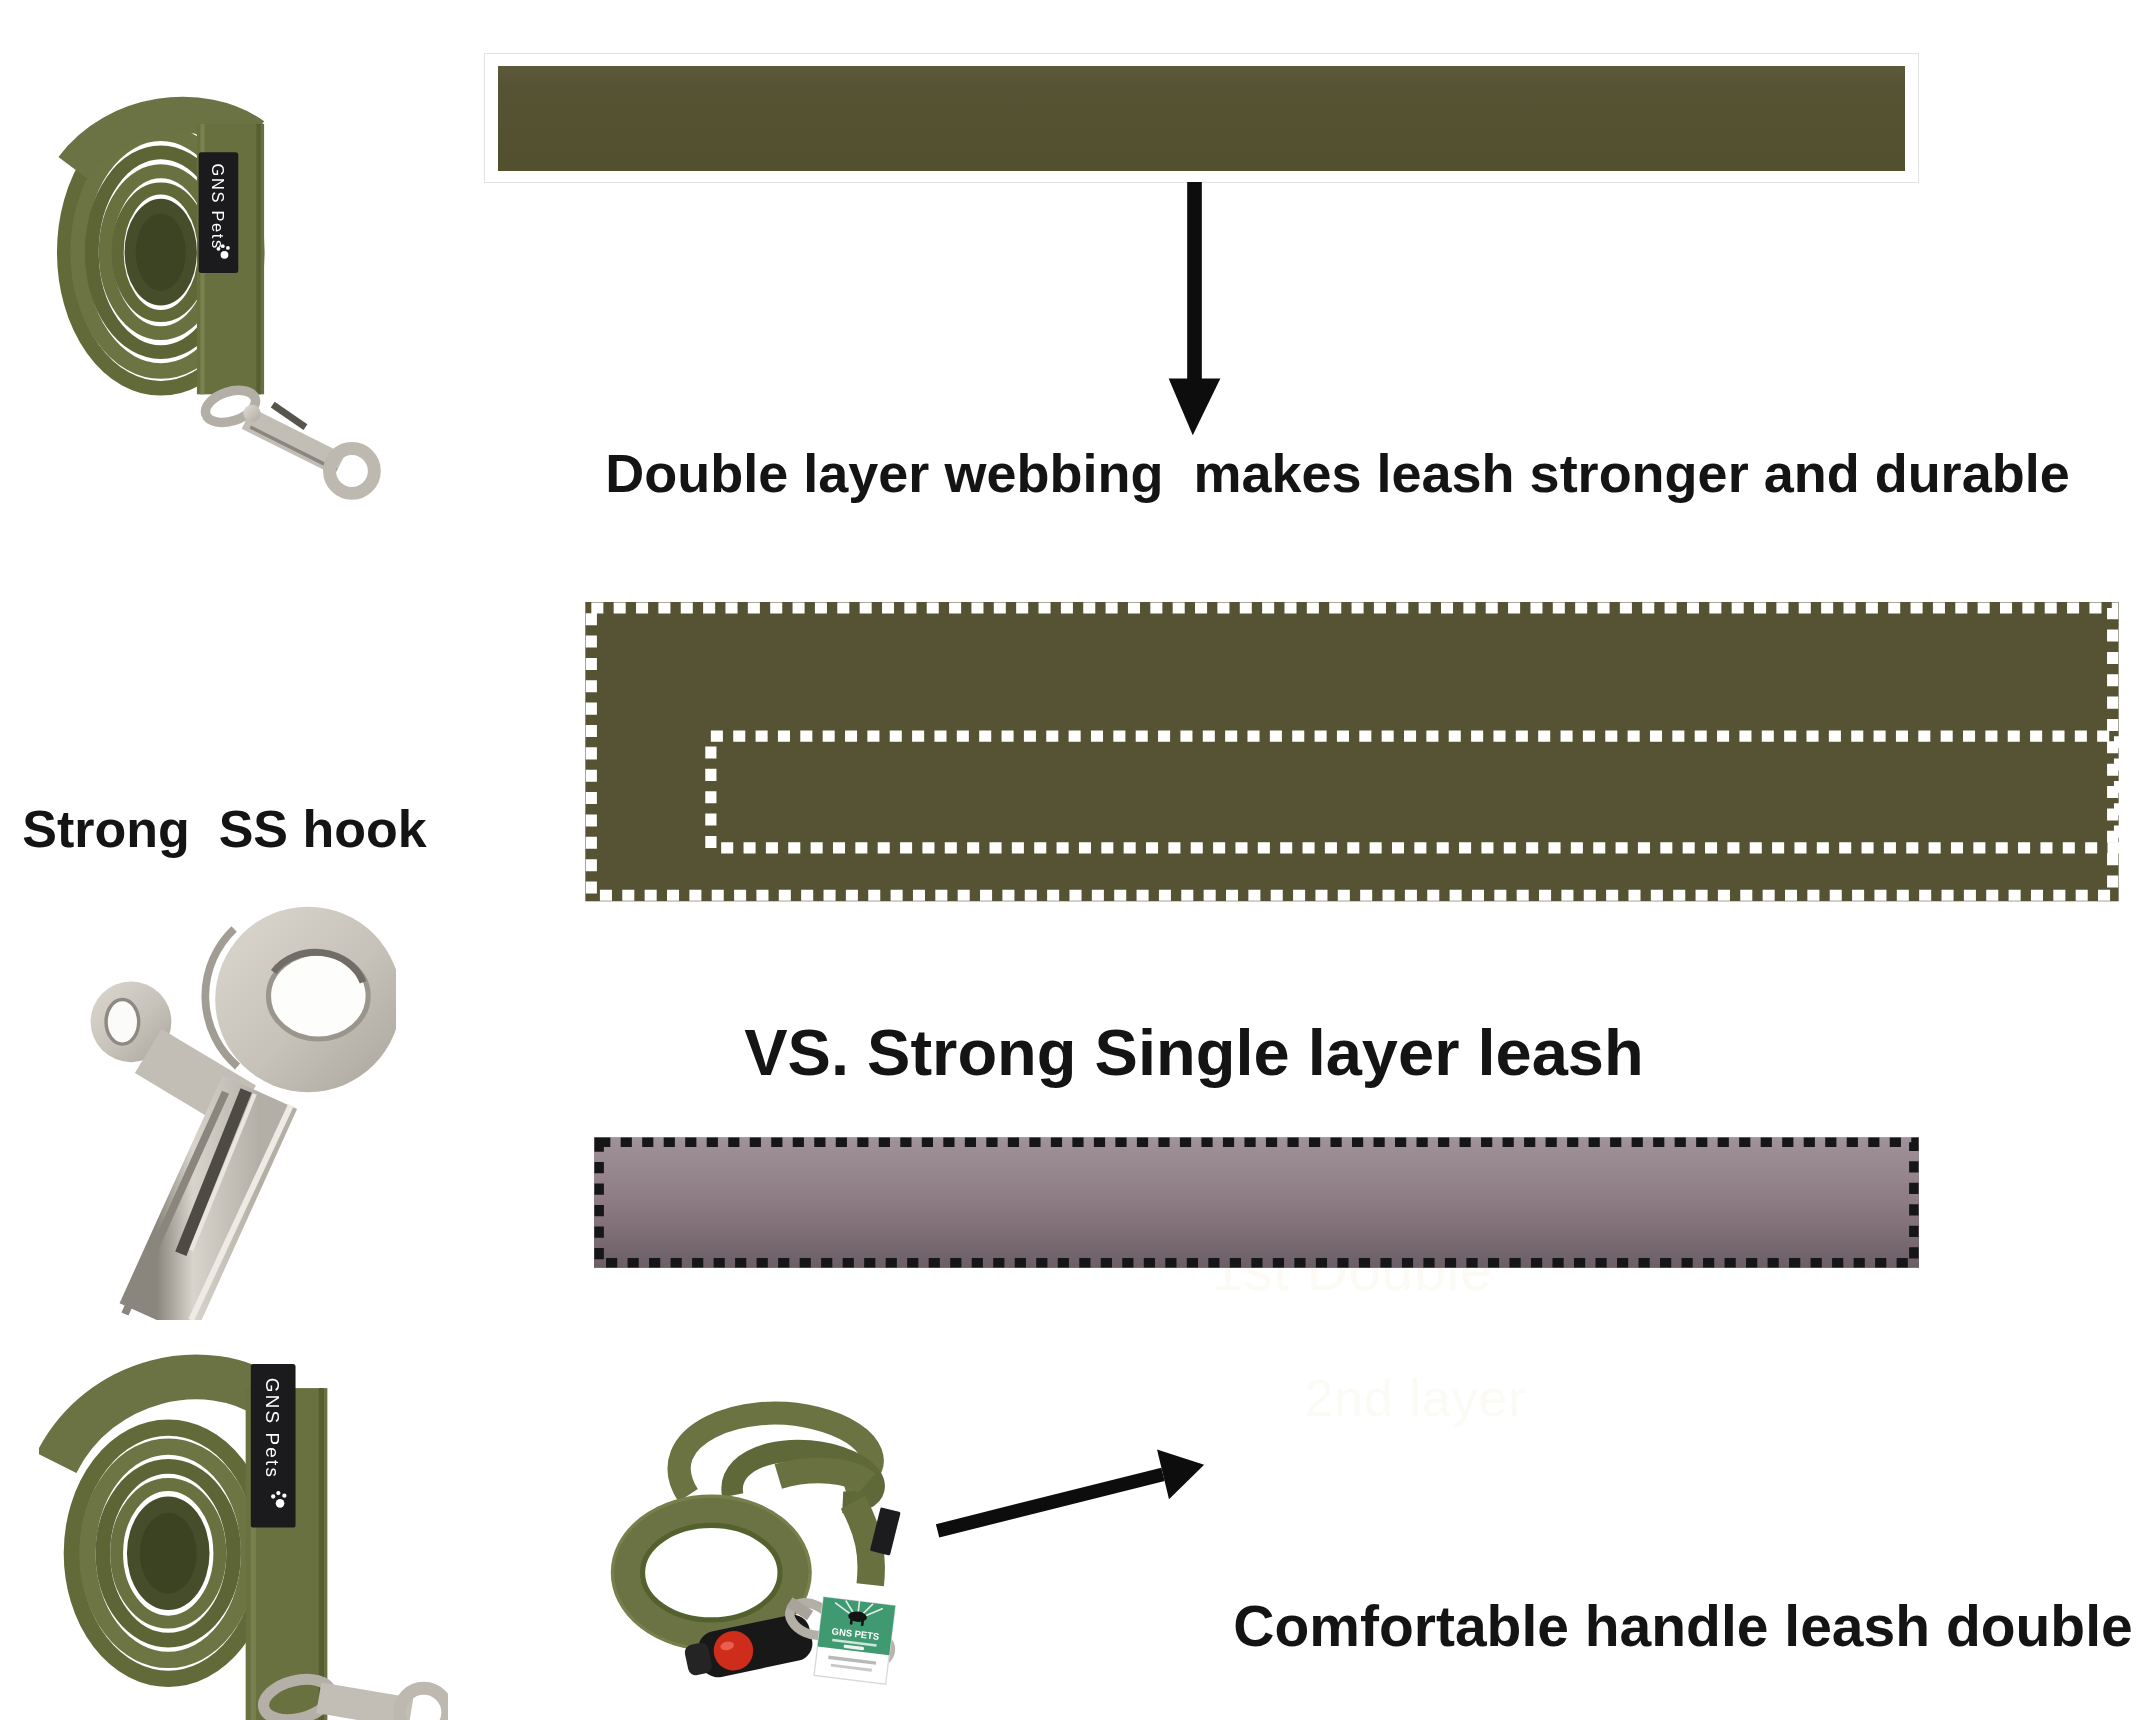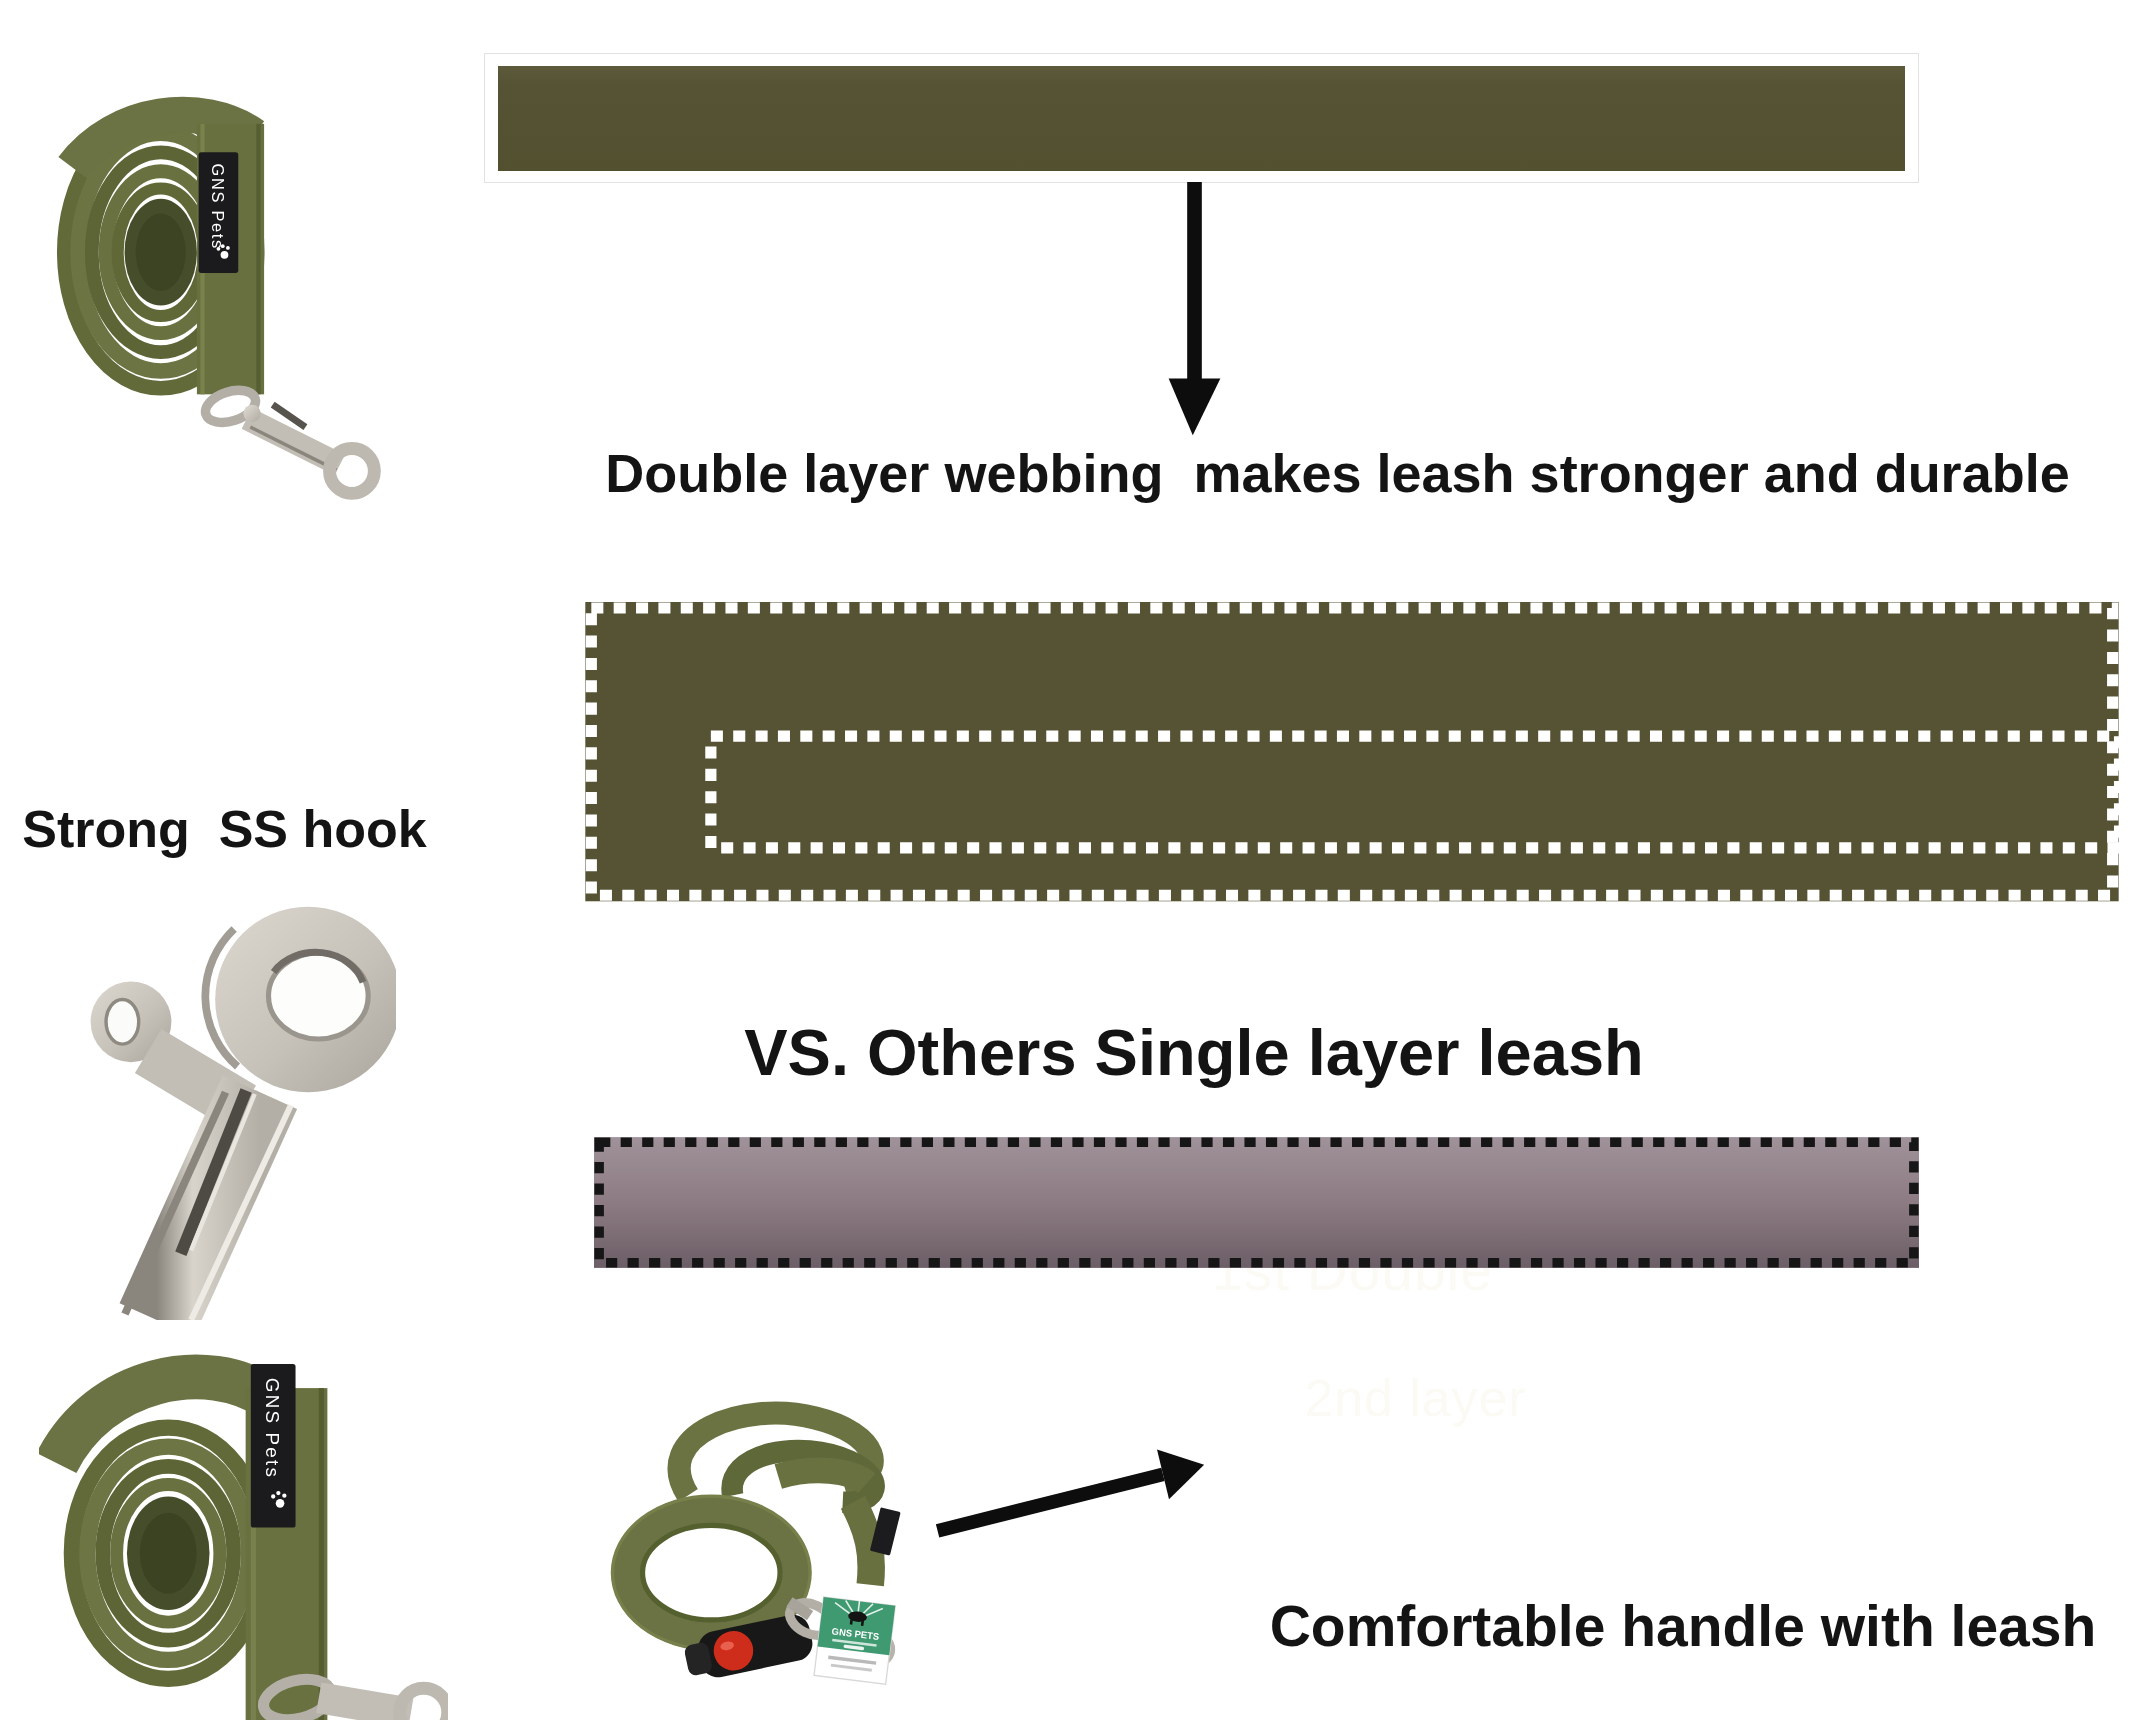--- a/index.html
+++ b/index.html
@@ -126,21 +126,21 @@
     <path d="M268,100 A58,50 0 0 1 372,112" stroke="#716d66" stroke-width="8" fill="none"></path>
 
     <line x1="252" y1="240" x2="132" y2="505" stroke="url(#metalC)" stroke-width="95"></line>
     <line x1="212" y1="240" x2="95" y2="498" stroke="#8a867e" stroke-width="9"></line>
     <line x1="288" y1="255" x2="172" y2="505" stroke="#eeebe5" stroke-width="7"></line>
 
     <line x1="236" y1="238" x2="160" y2="428" stroke="#4e4b45" stroke-width="14"></line>
     <line x1="246" y1="242" x2="172" y2="424" stroke="#e9e6df" stroke-width="5"></line>
   </svg>
 
-  <div class="cap cap-vs">VS. Others Single layer leash</div>
+  <div class="cap cap-vs">VS. Strong Single layer leash</div>
 
   <div class="abs single-wrap">
     <svg width="1325" height="131" viewBox="0 0 1540 152">
       <defs>
         <linearGradient id="mauve" x1="0" y1="0" x2="0" y2="1">
           <stop offset="0" stop-color="#a0929a"></stop>
           <stop offset="0.5" stop-color="#8d7b83"></stop>
           <stop offset="1" stop-color="#6c5e66"></stop>
         </linearGradient>
       </defs>
@@ -234,18 +234,18 @@
       <rect x="270" y="317" width="48" height="3.5" fill="#c9c9c9"></rect>
     </g>
   </svg>
 
   <svg class="abs" style="left:912px;top:1428px;" width="310" height="120" viewBox="0 0 360 140">
     <line x1="29" y1="120" x2="292" y2="54" stroke="#0d0d0d" stroke-width="16"></line>
     <polygon points="285,25 299,83 340,43" fill="#0d0d0d"></polygon>
   </svg>
 
   <div class="cap cap-comfort">
-    <div>Comfortable handle with leash</div>
+    <div>Comfortable handle leash double</div>
     
   </div>
 
 </div>
 
 
 </body></html>

